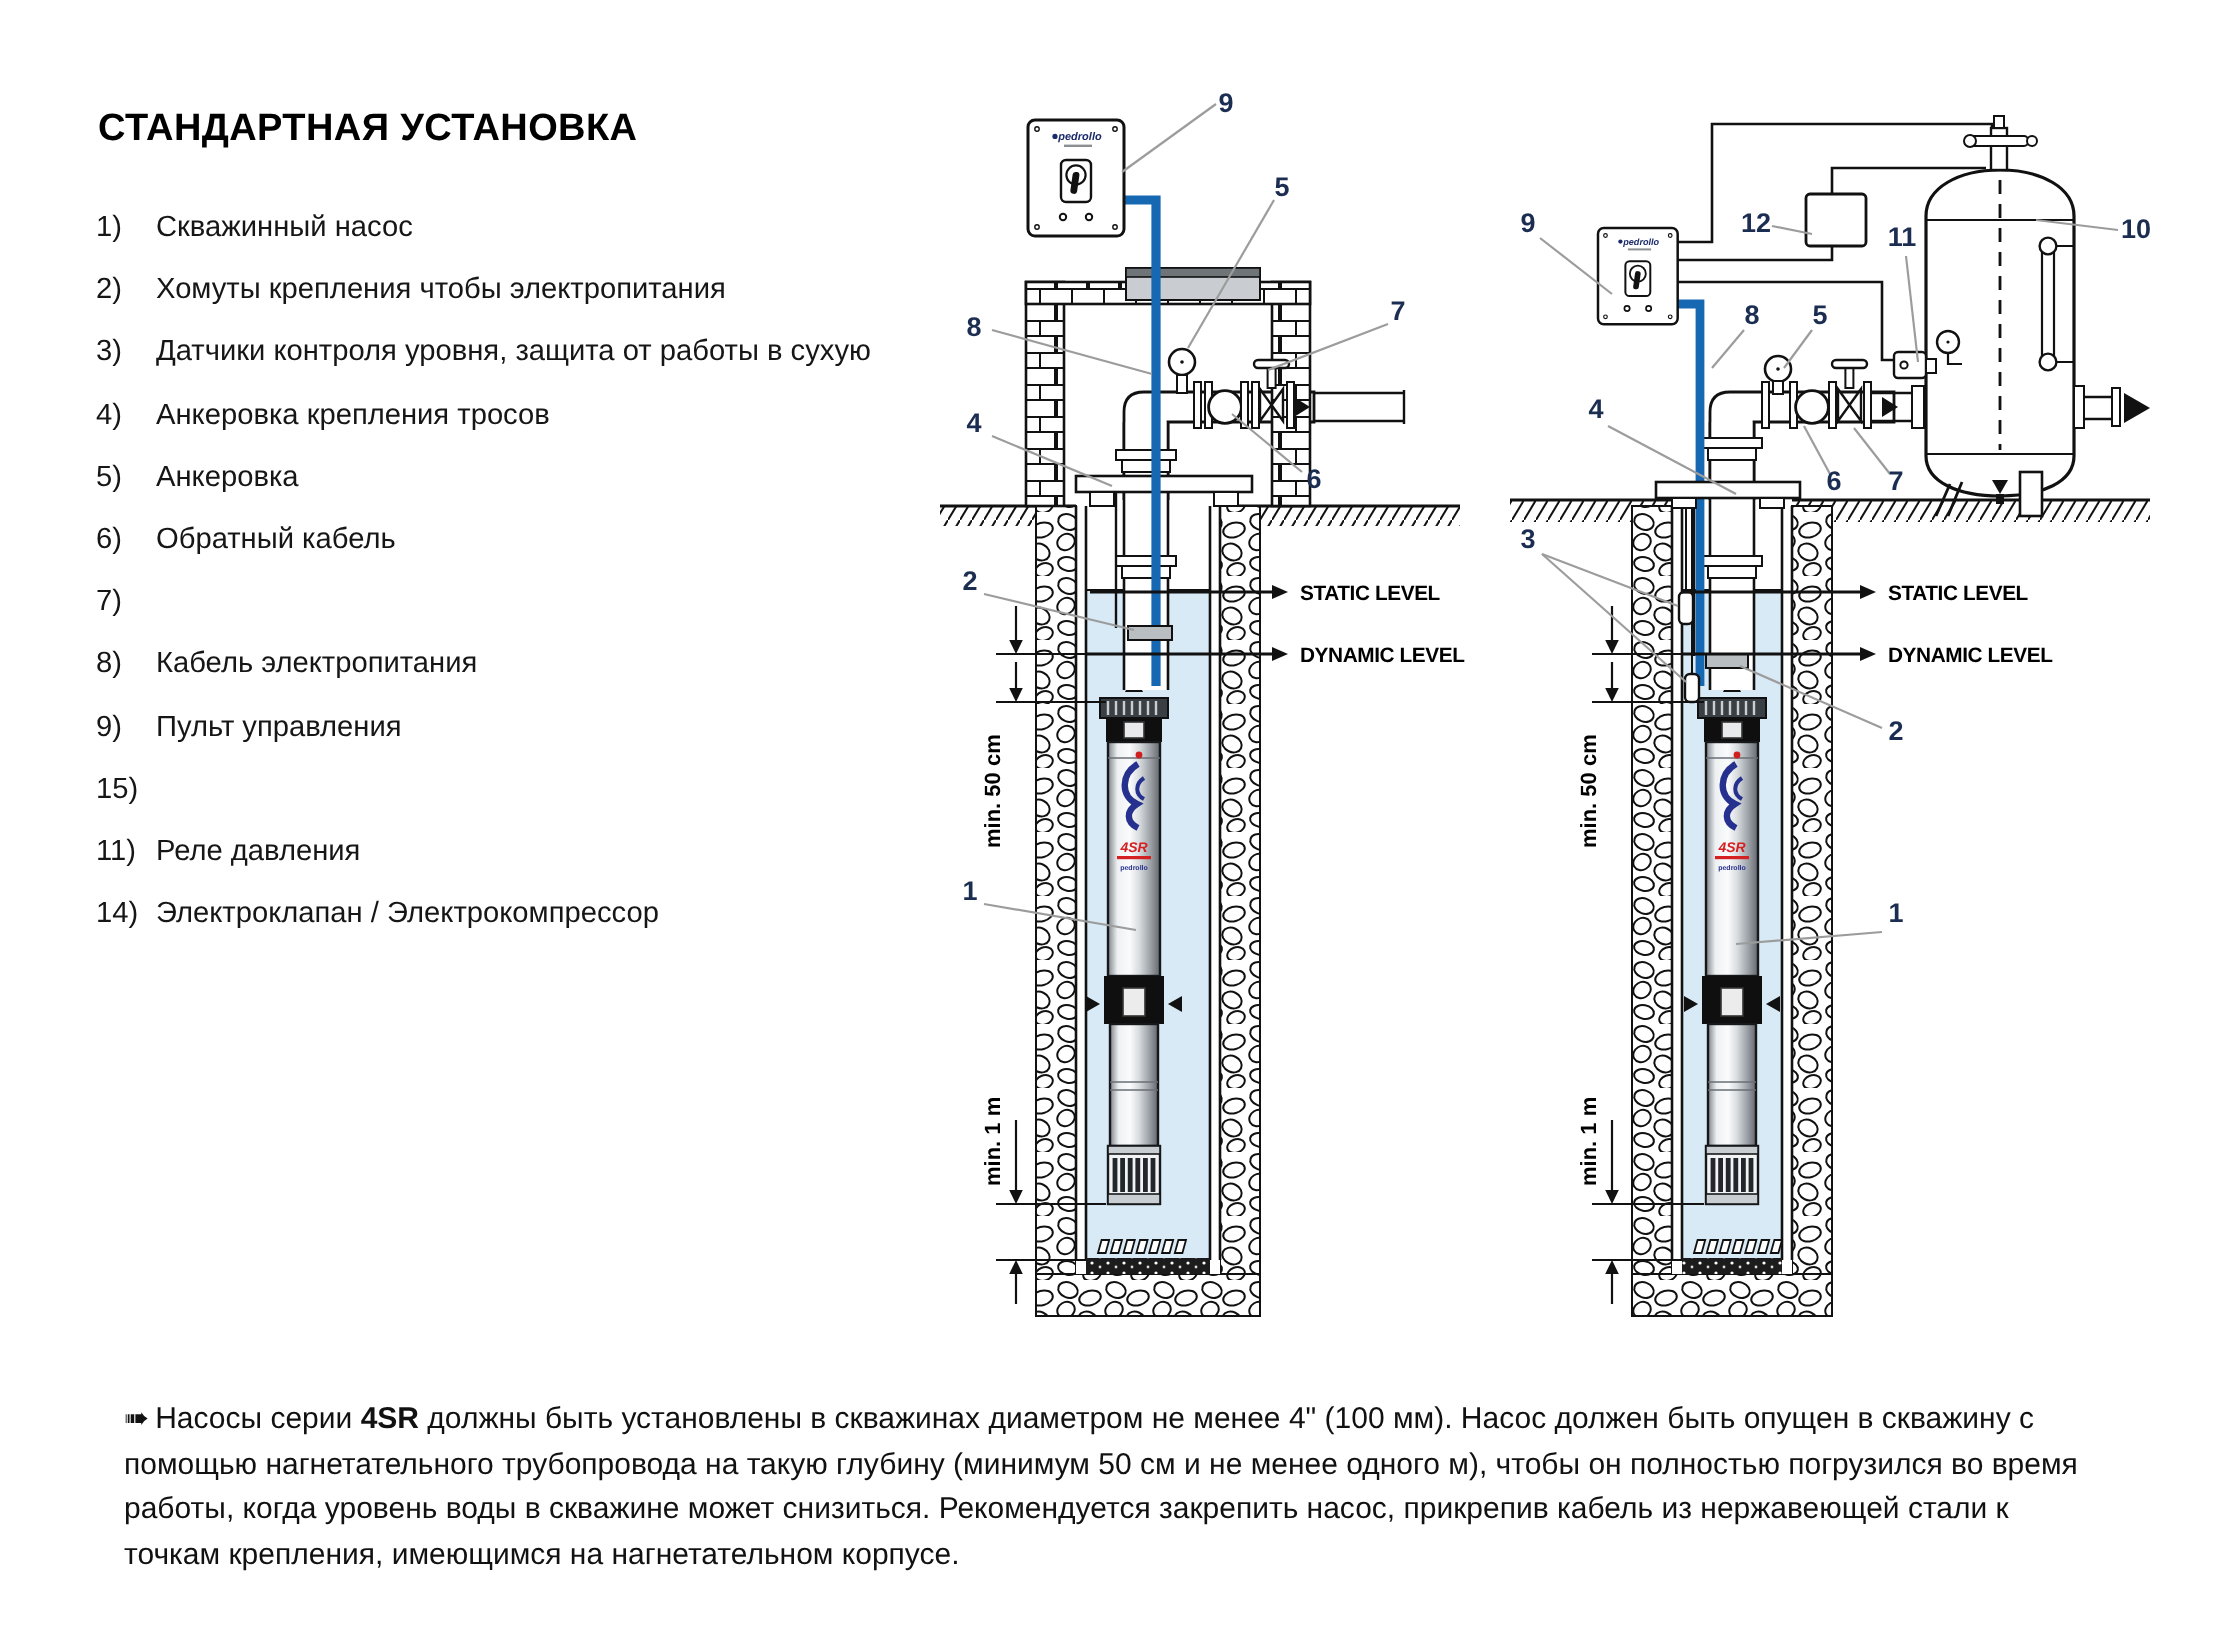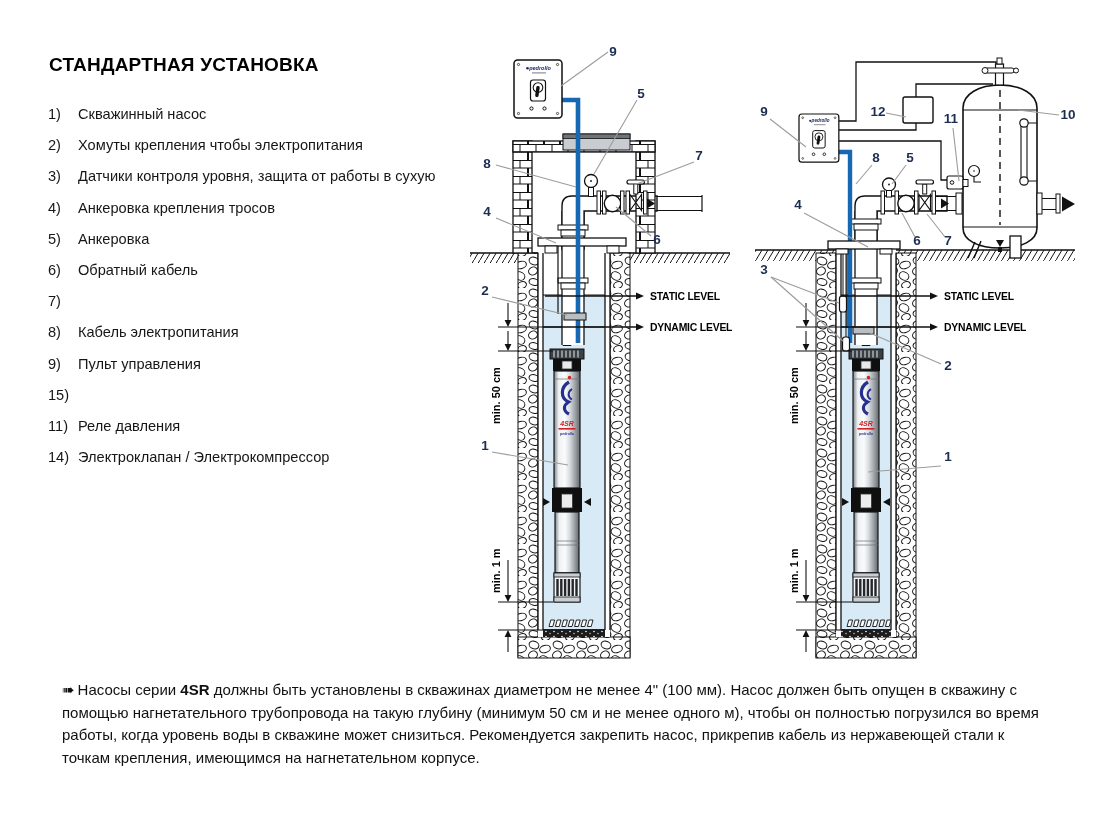--- a/index.html
+++ b/index.html
@@ -3,21 +3,21 @@
 <meta charset="utf-8">
 <style>
   html,body{margin:0;padding:0;background:#fff;}
   body{width:1109px;height:821px;position:relative;overflow:hidden;
        font-family:"Liberation Sans", sans-serif;}
   .page-title{position:absolute;left:49px;top:54px;font-size:19px;font-weight:bold;
        color:#000000;letter-spacing:.2px;}
   ol.parts{position:absolute;left:48px;top:106px;width:430px;list-style:none;margin:0;padding:0;}
   ol.parts li{display:flex;height:31.2px;font-size:14.6px;color:#161616;}
   ol.parts .num{width:30px;flex:none;}
-  .footnote{position:absolute;left:62px;top:664px;width:990px;font-size:15px;
+  .footnote{position:absolute;left:62px;top:684px;width:990px;font-size:15px;
        line-height:22.5px;color:#111;}
   .footnote .arrow{margin-right:3px;}
   .footnote .b{font-weight:bold;}
   svg.diag{position:absolute;left:460px;top:25px;}
   .callout{font-family:"Liberation Sans",sans-serif;font-size:13.5px;font-weight:bold;
        fill:#1c2d52;text-anchor:middle;}
   .lvl{font-family:"Liberation Sans",sans-serif;font-size:10.4px;font-weight:bold;
        fill:#000;letter-spacing:-.2px;}
   .dim{font-family:"Liberation Sans",sans-serif;font-size:11px;font-weight:bold;fill:#000;}
   .brandtxt{font-family:"Liberation Sans",sans-serif;font-size:5.5px;font-weight:bold;

